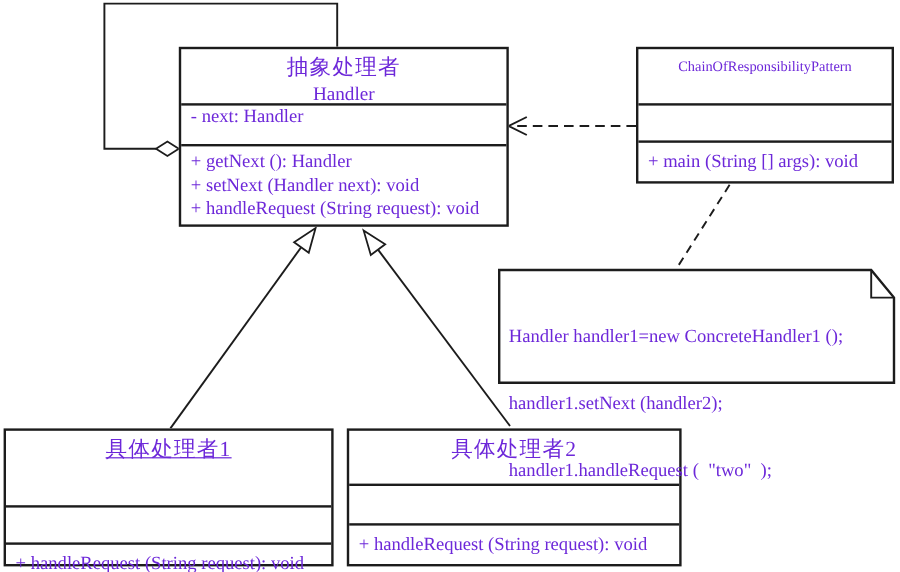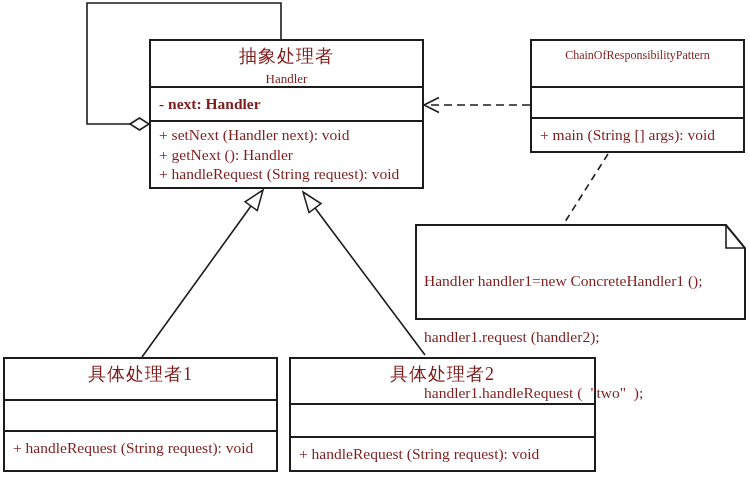--- a/index.html
+++ b/index.html
@@ -1,32 +1,32 @@
 <!DOCTYPE html>
 <html><head>
 <meta charset="utf-8">
 <style>
   html,body{margin:0;padding:0;background:#fff;}
   #stage{
     position:relative;width:750px;height:477px;background:#ffffff;
-    font-family:"Liberation Serif","DejaVu Serif",serif;color:#7f1d1d;
+    font-family:"Liberation Serif","DejaVu Serif",serif;color:#6d28d9;
     overflow:hidden;
   }
   #connectors{position:absolute;left:0;top:0;z-index:0;}
   .uml-box{
     position:absolute;box-sizing:border-box;border:2px solid #1c1c1c;
     background:#fff;z-index:1;
   }
   .sec{box-sizing:border-box;overflow:hidden;}
   .sec-title{border-bottom:2px solid #1c1c1c;text-align:center;padding-top:4px;}
   .sec-attrs{border-bottom:2px solid #1c1c1c;}
   .name-cn{font-size:18px;line-height:23px;letter-spacing:1px;}
-  .name-en{font-size:13px;line-height:21px;}
+  .name-en{font-size:16px;line-height:21px;}
   .member{font-size:15.5px;line-height:19.5px;padding-left:8px;white-space:pre;}
-  .attr-line{display:flex;align-items:center;height:100%;font-weight:bold;}
+  .attr-line{display:flex;height:100%;}
   .single{display:flex;align-items:center;height:100%;}
   .client .name-en{font-size:12px;}
   #note-text{
     position:absolute;left:424px;top:234px;width:300px;z-index:2;
     font-size:15.5px;line-height:18.8px;white-space:pre;
   }
 </style>
 </head>
 <body>
 
@@ -56,61 +56,61 @@
     <div class="sec sec-title" style="height:47px;">
       <div class="name-cn">抽象处理者</div>
       <div class="name-en">Handler</div>
     </div>
     <div class="sec sec-attrs" style="height:34px;">
       <div class="attr-line">
           <span class="member">- next: Handler</span>
         </div>
     </div>
     <div class="sec" style="height:65px;padding-top:3px;">
+      <div class="member">+ getNext (): Handler</div>
       <div class="member">+ setNext (Handler next): void</div>
-      <div class="member">+ getNext (): Handler</div>
       <div class="member">+ handleRequest (String request): void</div>
     </div>
   </div>
 
   <div class="uml-box client" style="left:530px;top:39px;width:215px;height:114px;">
     <div class="sec sec-title" style="height:47px;">
       <div class="name-en">ChainOfResponsibilityPattern</div>
     </div>
     <div class="sec sec-attrs" style="height:31px;"></div>
     <div class="sec" style="height:32px;text-align:right;">
       <div class="single">
           <span class="member">+ main (String [] args): void</span>
         </div>
     </div>
   </div>
 
   <div class="uml-box" style="left:3px;top:357px;width:275px;height:115px;">
-    <div class="sec sec-title" style="height:42px;">
+    <div class="sec sec-title" style="height:64px;text-decoration:underline;">
       <div class="name-cn">具体处理者1</div>
     </div>
     <div class="sec sec-attrs" style="height:31px;"></div>
     <div class="sec" style="height:32px;">
       <div class="single">
           <span class="member">+ handleRequest (String request): void</span>
         </div>
     </div>
   </div>
 
-  <div class="uml-box" style="left:289px;top:357px;width:307px;height:115px;">
+  <div class="uml-box" style="left:289px;top:357px;width:279px;height:115px;">
     <div class="sec sec-title" style="height:46px;">
       <div class="name-cn">具体处理者2</div>
     </div>
     <div class="sec sec-attrs" style="height:33px;"></div>
     <div class="sec" style="height:32px;">
       <div class="single">
           <span class="member">+ handleRequest (String request): void</span>
         </div>
     </div>
   </div>
 
   <div id="note-text">
     <div>Handler handler1=new ConcreteHandler1 ();</div>
-    <div>handler1.request (handler2);</div>
+    <div>handler1.setNext (handler2);</div>
     <div>handler1.handleRequest (  "two"  );</div>
   </div>
 
 </div>
 
 </body></html>

